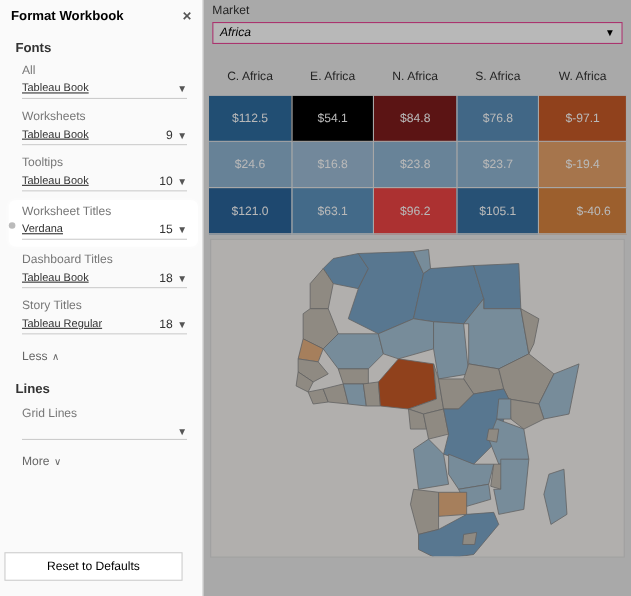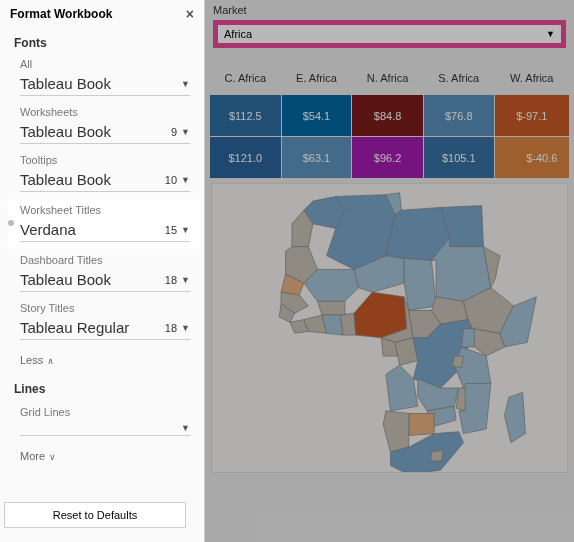--- a/index.html
+++ b/index.html
@@ -6,21 +6,21 @@
   body {
     font-family: Arial, sans-serif;
     font-size: 11px;
     background: #f0f0f0;
     width: 574px;
     height: 542px;
     overflow: hidden;
     display: flex;
   }
   .format-panel {
-    width: 205px;
+    width: 185px;
     background: #fafafa;
     border-right: 1px solid #ccc;
     height: 100%;
     overflow: hidden;
     position: relative;
   }
   .panel-header {
     padding: 6px 10px;
     font-weight: bold;
     font-size: 12px;
@@ -49,23 +49,24 @@
     margin-bottom: 3px;
   }
   .font-row {
     display: flex;
     align-items: center;
     border-bottom: 1px solid #ccc;
     padding-bottom: 1px;
   }
   .font-select {
     flex: 1;
-    font-size: 15px;
+    font-size: 10px;
     color: #333;
     padding: 2px 0;
+    text-decoration: underline;
   }
   .font-size {
     width: 22px;
     text-align: right;
     font-size: 11px;
     color: #333;
   }
   .caret {
     font-size: 9px;
     color: #555;
@@ -124,26 +125,27 @@
     pointer-events: none;
   }
   .market-label {
     font-size: 11px;
     padding: 4px 8px 2px;
     color: #333;
   }
   .market-select {
     margin: 2px 8px 6px;
     background: #fff;
-    border: 5px solid #ec4899;
+    border: 1px solid #ec4899;
     padding: 3px 6px;
     font-size: 11px;
     display: flex;
     justify-content: space-between;
     align-items: center;
+    font-style: italic;
   }
   .data-table {
     margin: 18px 4px 0;
     border-collapse: collapse;
     width: calc(100% - 8px);
   }
   .data-table th {
     font-weight: normal;
     font-size: 11px;
     padding: 6px 4px 10px;
@@ -270,29 +272,36 @@
           <th>C. Africa</th>
           <th>E. Africa</th>
           <th>N. Africa</th>
           <th>S. Africa</th>
           <th>W. Africa</th>
         </tr>
       </thead>
     <tbody id="table-body">
         <tr>
           <td style="background: rgb(46, 108, 160);">$112.5</td>
-          <td style="background: #0369a1;">$54.1</td>
+          <td style="background: #000000;">$54.1</td>
           <td style="background: #7f1d1d;">$84.8</td>
           <td style="background: rgb(90, 143, 186);">$76.8</td>
           <td style="background: rgb(200, 90, 40);">$-97.1</td>
         </tr>
         <tr>
+          <td style="background: rgb(143, 180, 210);">$24.6</td>
+          <td style="background: rgb(158, 189, 215);">$16.8</td>
+          <td style="background: rgb(145, 182, 211);">$23.8</td>
+          <td style="background: rgb(145, 182, 211);">$23.7</td>
+          <td style="background: rgb(230, 163, 106);">$-19.4</td>
+        </tr>
+        <tr>
           <td style="background: rgb(42, 100, 154);">$121.0</td>
           <td style="background: rgb(94, 148, 190);">$63.1</td>
-          <td style="background: #a21caf;">$96.2</td>
+          <td style="background: #ef4444;">$96.2</td>
           <td style="background: rgb(54, 113, 163);">$105.1</td>
           <td style="background: rgb(217, 132, 63); padding-left: 20px;">$-40.6</td>
         </tr>
       </tbody>
   </table>
 
   <div class="map-container">
     <svg viewBox="0 0 360 300" width="100%" height="100%">
       <g id="africa-g" stroke-width="0.8" transform="translate(10,-25) scale(0.95)">
           <polygon points="95,45 120,40 130,55 120,75 95,70 85,55" fill="#7ba5c8" stroke="#888"></polygon>

